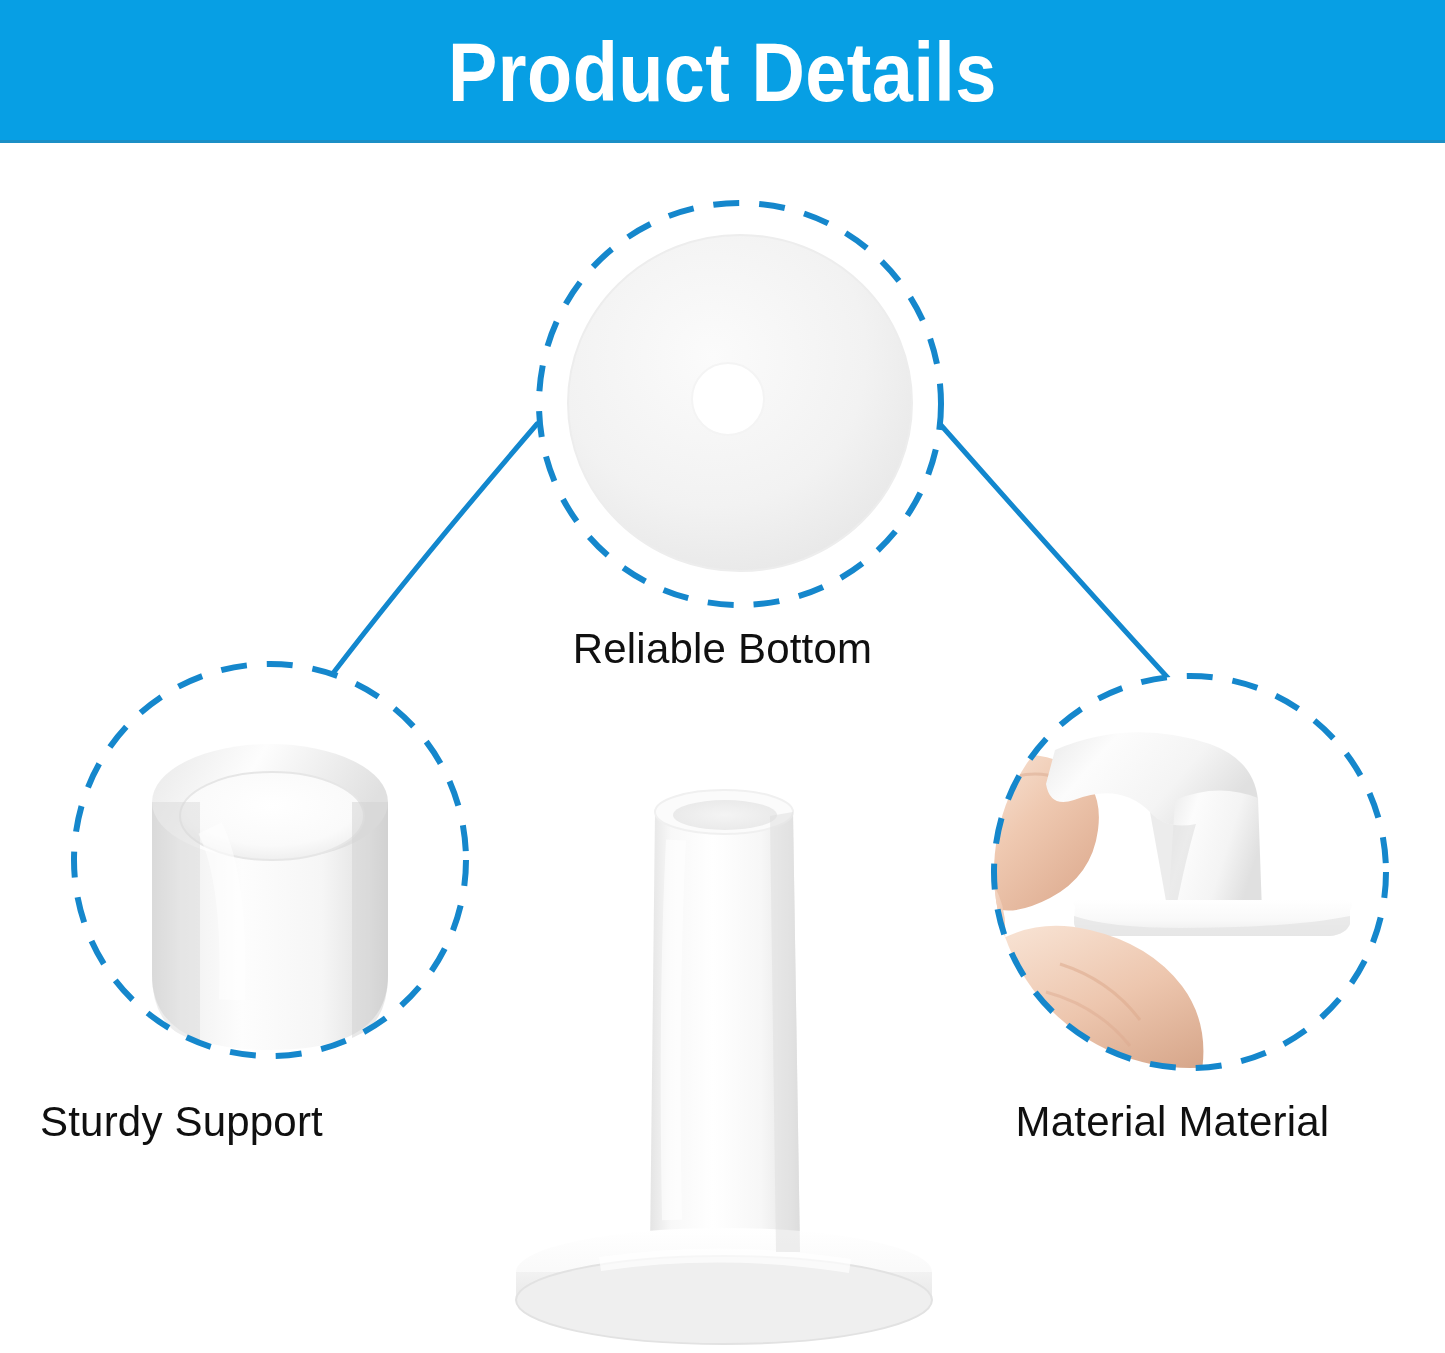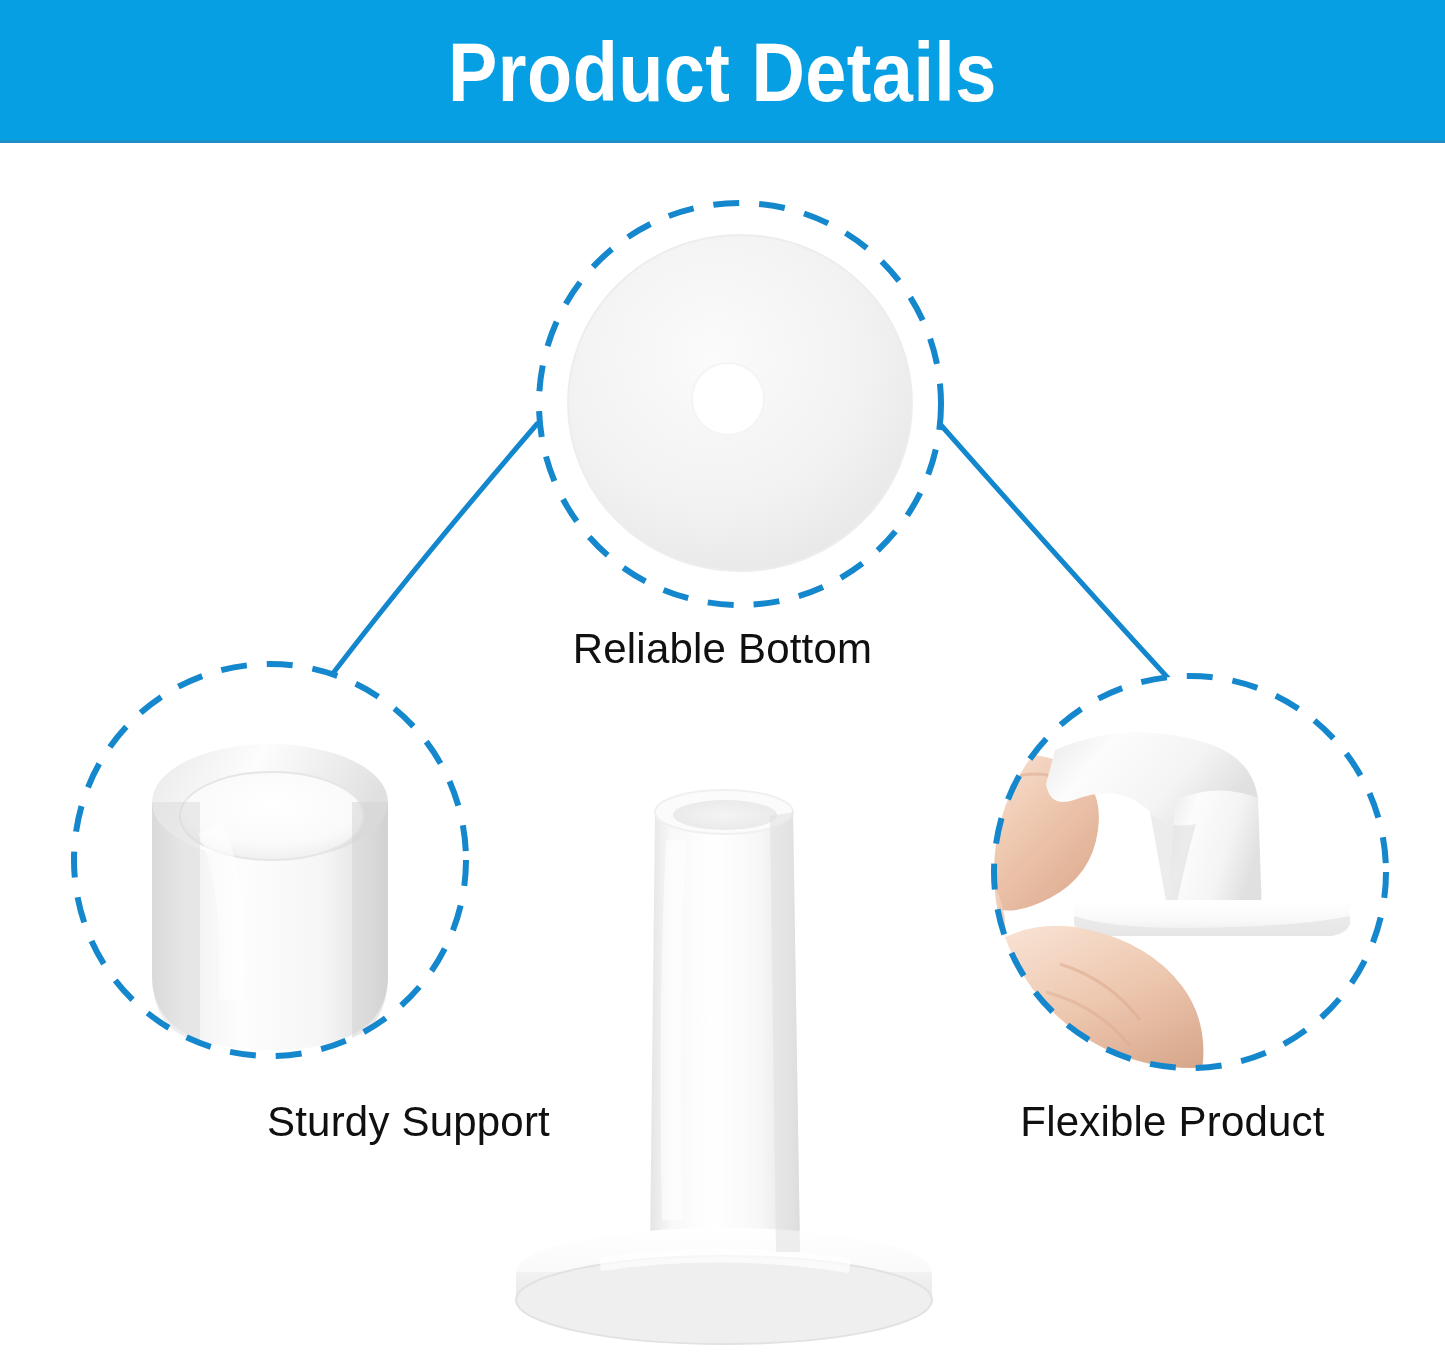--- a/index.html
+++ b/index.html
@@ -66,21 +66,21 @@
   .feature-label {
     position: absolute;
     color: #101010;
     font-family: "Liberation Sans", sans-serif;
     font-size: 42px;
     font-weight: normal;
     letter-spacing: 0.2px;
     white-space: nowrap;
   }
   .label-top    { left: 0;    top: 625px;  width: 1445px; text-align: center; }
-  .label-left   { left: 0;    top: 1098px; width: 550px;  text-align: right; padding-left: 27px; }
+  .label-left   { left: 13px;    top: 1098px; width: 550px;  text-align: left; padding-left: 27px; }
   .label-right  { left: 900px; top: 1098px; width: 545px; text-align: center; }
 </style>
 </head>
 <body>
 
 <div id="page">
 
   <div class="header-band"></div>
   <div class="header-band-edge"></div>
   <div class="header-title">Product Details</div>
@@ -283,15 +283,15 @@
       <path d="M 600 1264 Q 724 1246 850 1266" fill="none" stroke="#FFFFFF" stroke-width="14" opacity="0.7"></path>
 
       <path d="M 770 816 L 793 812 L 800 1252 L 776 1252 Z" fill="#DEDEDE" opacity="0.5"></path>
     </g>
   </svg>
 
   <div class="feature-label label-top">Reliable Bottom</div>
 
   <div class="feature-label label-left">Sturdy Support</div>
 
-  <div class="feature-label label-right">Flexible Product</div>
+  <div class="feature-label label-right">Material Material</div>
 
 </div>
 
 </body></html>

